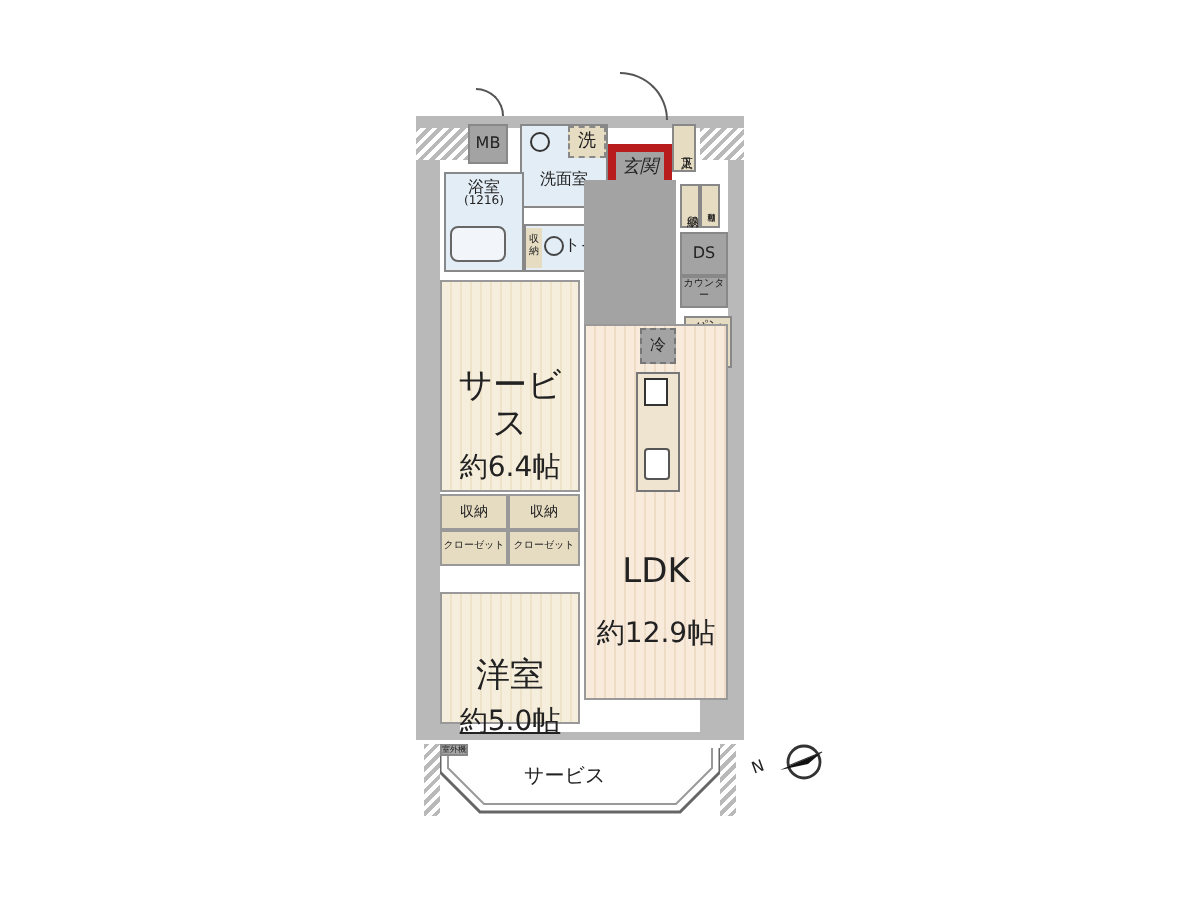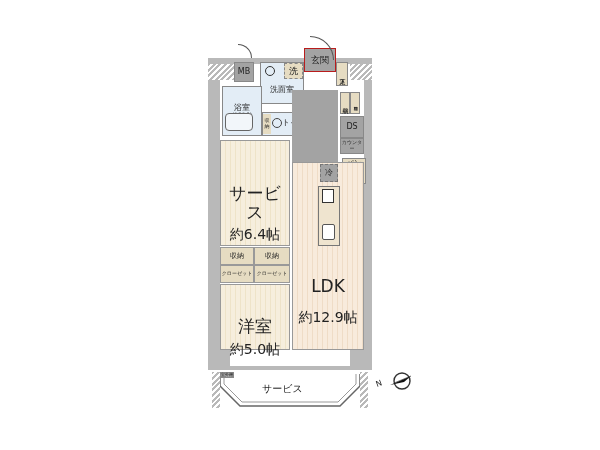--- a/index.html
+++ b/index.html
@@ -37,29 +37,29 @@
 <div class="abs door-arc" style="left:238px;top:44px;width:14px;height:14px;"></div>
 
 <div class="abs room wet" style="left:260px;top:62px;width:44px;height:42px;border:1px solid #888;">
   <span class="lbl" style="font-size:8px;margin-top:14px;">洗面室</span>
 </div>
 <div class="abs" style="left:265px;top:66px;width:10px;height:10px;border:1px solid #333;border-radius:50%;"></div>
 <div class="abs room store" style="left:284px;top:63px;width:19px;height:16px;border:1px dashed #888;">
   <span class="lbl" style="font-size:9px;">洗</span>
 </div>
 
-<div class="abs room white" style="left:304px;top:48px;width:32px;height:24px;border:1px solid #b91c1c;">
+<div class="abs room white" style="left:304px;top:72px;width:32px;height:24px;border:4px solid #b91c1c;font-style:italic;">
   <span class="lbl" style="font-size:9px;">玄関</span>
 </div>
 <div class="abs door-arc" style="left:310px;top:36px;width:24px;height:24px;"></div>
 <div class="abs room store" style="left:336px;top:62px;width:12px;height:24px;border:1px solid #888;">
   <span class="lbl xs" style="writing-mode:vertical-rl;">下足入</span>
 </div>
 
-<div class="abs room wet" style="left:222px;top:86px;width:40px;height:50px;border:1px solid #888;justify-content:flex-start;padding-top:16px;">
+<div class="abs room wet" style="left:222px;top:86px;width:40px;height:50px;border:1px solid #888;justify-content:flex-start;padding-top:2px;">
   <span class="lbl" style="font-size:8px;">浴室</span>
   <span class="lbl xs">(1216)</span>
 </div>
 <div class="abs" style="left:225px;top:113px;width:28px;height:18px;border:1px solid #666;border-radius:4px;background:#f2f6fa;"></div>
 
 <div class="abs wet" style="left:262px;top:112px;width:40px;height:24px;border:1px solid #888;"></div>
 <div class="abs room store" style="left:263px;top:114px;width:8px;height:20px;">
   <span class="lbl" style="font-size:5px;">収納</span>
 </div>
 <div class="abs" style="left:272px;top:118px;width:10px;height:10px;border:1px solid #444;border-radius:50%;"></div>
@@ -96,23 +96,23 @@
 <div class="abs room store" style="left:254px;top:247px;width:36px;height:18px;border:1px solid #999;">
   <span class="lbl" style="font-size:7px;">収納</span>
 </div>
 <div class="abs room store" style="left:220px;top:265px;width:34px;height:18px;border:1px solid #999;">
   <span class="lbl" style="font-size:5px;">クローゼット</span>
 </div>
 <div class="abs room store" style="left:254px;top:265px;width:36px;height:18px;border:1px solid #999;">
   <span class="lbl" style="font-size:5px;">クローゼット</span>
 </div>
 
-<div class="abs room wood" style="left:220px;top:284px;width:70px;height:66px;border:1px solid #999;">
+<div class="abs room wood" style="left:220px;top:296px;width:70px;height:66px;border:1px solid #999;">
   <span class="lbl big">洋室</span>
-  <span class="lbl mid" style="margin-top:4px;">約5.0帖</span>
+  <span class="lbl mid" style="margin-top:4px;text-decoration:underline;">約5.0帖</span>
 </div>
 
 <div class="abs room wood2" style="left:292px;top:162px;width:72px;height:188px;border:1px solid #999;padding-top:50px;">
   <span class="lbl big">LDK</span>
   <span class="lbl mid" style="margin-top:12px;">約12.9帖</span>
 </div>
 <div class="abs room white" style="left:320px;top:164px;width:18px;height:18px;border:1px dashed #777;">
   <span class="lbl" style="font-size:8px;">冷</span>
 </div>
 <div class="abs" style="left:318px;top:186px;width:22px;height:60px;border:1px solid #777;background:#efe4cf;"></div>

